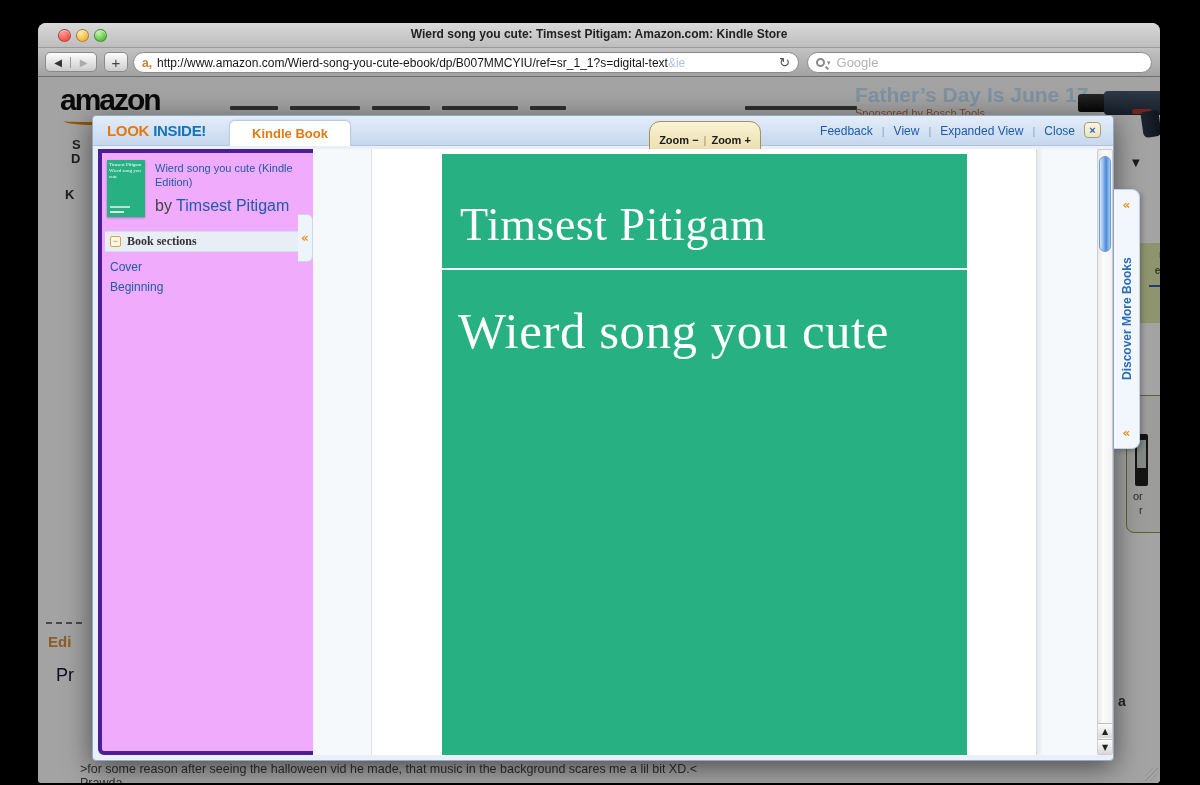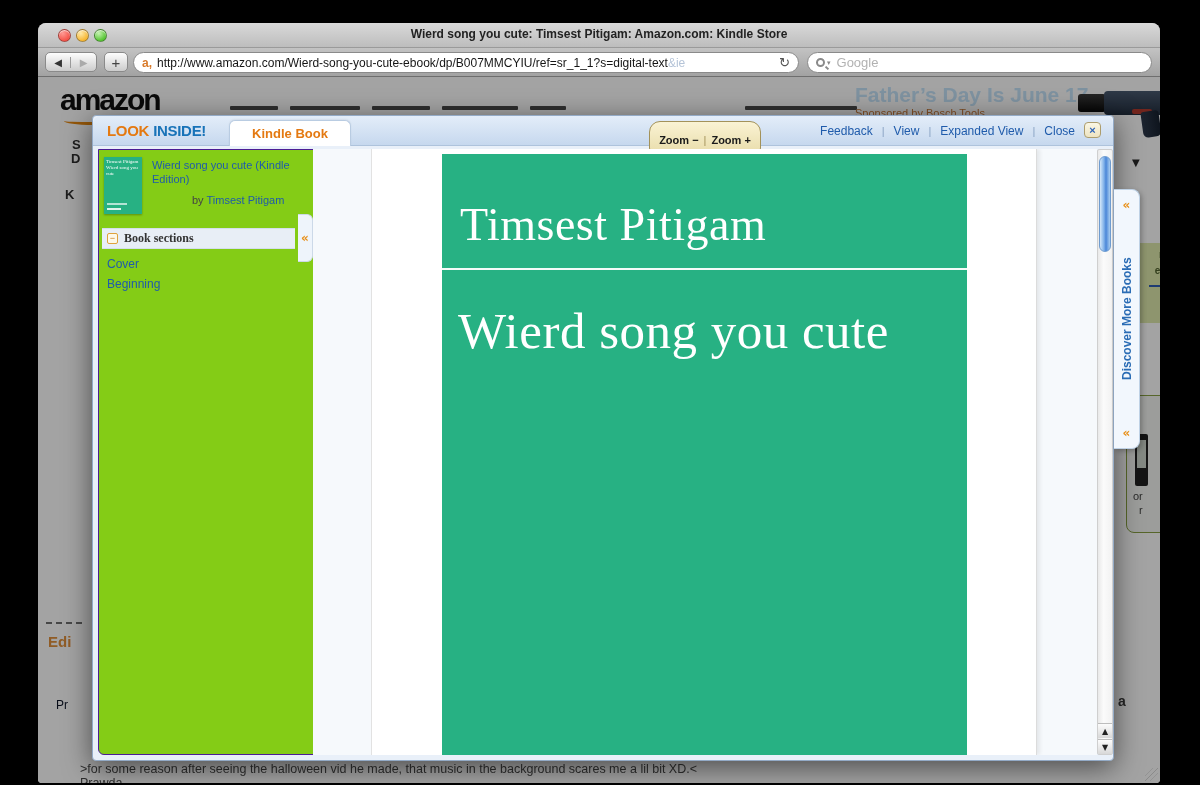--- a/index.html
+++ b/index.html
@@ -87,21 +87,21 @@
   #olive-link { width:14px; height:2px; background:#2f5db2; margin:6px 0 0 auto; }
   #frag-ry { position:absolute; left:1083px; top:252px; font-size:15px; font-weight:700; color:#555; }
   #white-box { position:absolute; left:1088px; top:318px; width:40px; height:138px; background:#f4f6f2; border:1px solid #88a043; border-radius:8px 0 0 8px; }
   #device-frag { position:absolute; left:8px; top:38px; width:13px; height:52px; background:#222; border-radius:2px; }
   #device-screen { position:absolute; left:10px; top:44px; width:9px; height:28px; background:#cfd6cd; }
   #frag-or { position:absolute; left:6px; top:94px; font-size:11px; color:#444; }
   #frag-r2 { position:absolute; left:12px; top:108px; font-size:11px; color:#444; }
   #frag-a { position:absolute; left:1080px; top:616px; font-size:14px; font-weight:700; color:#3a3a3a; }
   #dash-line { position:absolute; left:8px; top:545px; width:36px; border-top:2px dashed #6f6f6f; }
   #frag-edi { position:absolute; left:10px; top:556px; font-size:15px; font-weight:700; color:#e2913c; }
-  #frag-pr { position:absolute; left:18px; top:588px; font-size:12px; color:#0f172a;margin-top:33px; }
+  #frag-pr { position:absolute; left:18px; top:588px; font-size:18px; color:#0f172a; }
   #review-line { position:absolute; left:42px; top:685px; width:1040px; font-size:12.5px; color:#4a4a4a; white-space:nowrap; overflow:hidden; }
   #review-author { position:absolute; left:42px; top:699px; font-size:12.5px; color:#4a4a4a; }
   #dim-overlay { position:absolute; inset:0; background:rgba(0,0,0,.36); z-index:5; }
 
   
   #modal {
     position:absolute; left:54px; top:38px; width:1022px; height:646px; z-index:10;
     background:#e9f0f9; border:1px solid #93aac6; border-radius:4px;
     box-shadow:0 6px 28px rgba(0,0,0,.55);
   }
@@ -128,29 +128,29 @@
   #hdr-links .ldiv { color:#8aa4c4; font-size:11px; }
   .hlink { cursor:default; }
   #close-x-btn {
     width:17px; height:16px; margin-top:-2px; border:1px solid #ad9d6d; border-radius:4px;
     background:linear-gradient(#faf6e4,#eee4c2); color:#2b62b8; font-size:11px; font-weight:700;
     display:flex; align-items:center; justify-content:center;
   }
   
   #sidebar {
     position:absolute; left:5px; top:33px; width:240px; bottom:5px;
-    background:#84cc16; border:1px solid #4c1d95; border-radius:0 0 6px 6px;
+    background:#f0abfc; border:4px solid #4c1d95; border-radius:0 0 6px 6px;
   }
   #book-thumb { position:absolute; left:5px; top:7px; width:38px; height:57px; background:#27b183; box-shadow:0 1px 2px rgba(0,0,0,.3); padding:2px; }
   .thumb-line { font-size:5px; line-height:6px; color:#fff; font-family:"Liberation Serif", serif; }
   #thumb-bottom { position:absolute; left:3px; bottom:4px; width:14px; height:2px; background:rgba(255,255,255,.85); }
   #thumb-bottom2 { position:absolute; left:3px; bottom:9px; width:20px; height:2px; background:rgba(255,255,255,.65); }
   #book-info { position:absolute; left:53px; top:8px; width:142px; }
   #book-title-link { font-size:11px; line-height:1.3; color:#1f5bab; }
-  #byline { margin-top:7px; font-size:11px; color:#444;margin-left:40px; }
+  #byline { margin-top:7px; font-size:16px; color:#444; }
   #author-link { color:#1f5bab; }
   #sections-bar {
     position:absolute; left:3px; top:78px; width:193px; height:21px;
     background:#e8eef6; border-top:1px solid #d4dfec; border-bottom:1px solid #d4dfec;
     display:flex; align-items:center; gap:6px; padding-left:5px;
   }
   #minus-box { width:11px; height:11px; background:#fdf8e8; border:1px solid #dfa23c; border-radius:2px;
     color:#c87a1a; font-size:9px; line-height:9px; text-align:center; }
   #sections-label { font-size:12px; font-weight:700; color:#333;font-family:Liberation Serif, serif; }
   .section-link { position:absolute; left:8px; font-size:12px; color:#1f5bab; }

